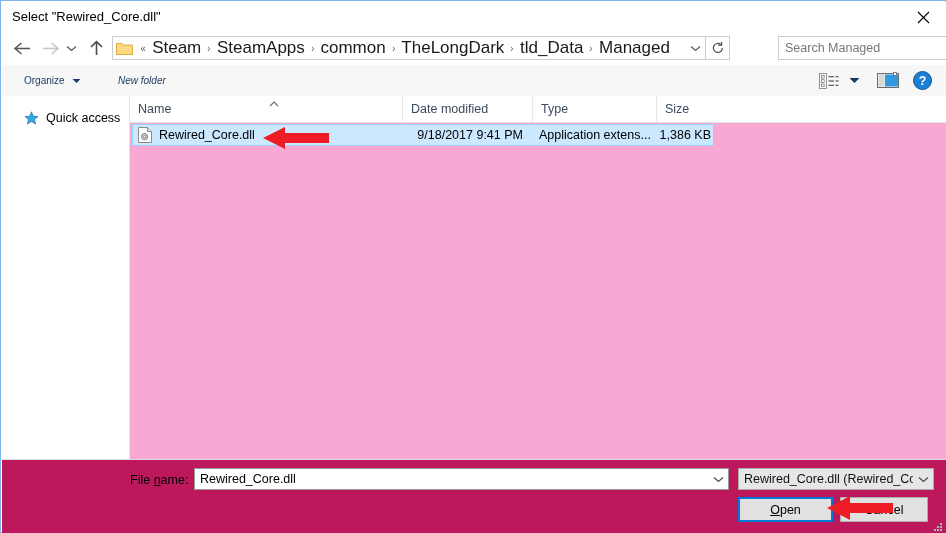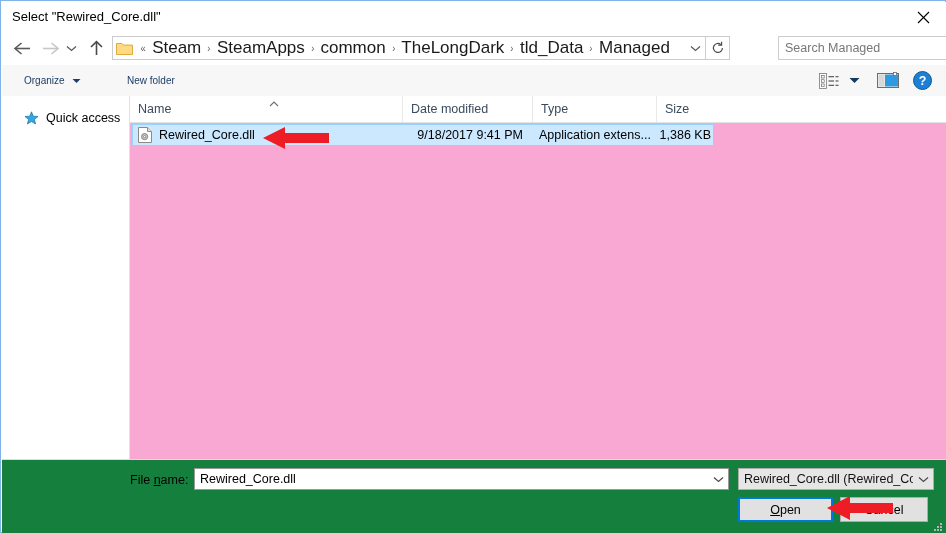--- a/index.html
+++ b/index.html
@@ -152,21 +152,21 @@
     position: absolute;
     top: 0; height: 31px;
     display: flex;
     align-items: center;
     font-size: 10px;
     color: #1f3c66;
     padding: 0 8px;
     white-space: nowrap;
   }
   .cmd-organize { left: 14px; }
-  .cmd-newfolder { left: 117px; }
+  .cmd-newfolder { left: 108px; font-style: italic; }
   .cmd-caret {
     margin-left: 7px;
     display: inline-flex;
     align-items: center;
   }
   .cmd-right-icon {
     position: absolute;
     top: 0; height: 31px;
     display: flex; align-items: center; justify-content: center;
   }
@@ -267,21 +267,21 @@
   }
   .cell-date { left: 270px; width: 130px; justify-content: flex-end; padding-right: 10px; box-sizing: border-box;}
   .cell-type { left: 400px; width: 124px; padding-left: 6px; box-sizing: border-box; }
   .cell-size { left: 520px; width: 58px; justify-content: flex-end; box-sizing: border-box; }
 
   
   .bottom {
     position: absolute;
     left: 1px; top: 458px;
     width: 944px; height: 74px;
-    background: #15803d;
+    background: #be185d;
     border-top: 1px solid #dcdcdc;
   }
   .filename-label {
     position: absolute;
     left: 128px; top: 13px;
     font-size: 12.5px;
     color: #000000;
     white-space: nowrap;
   }
   .filename-input {

